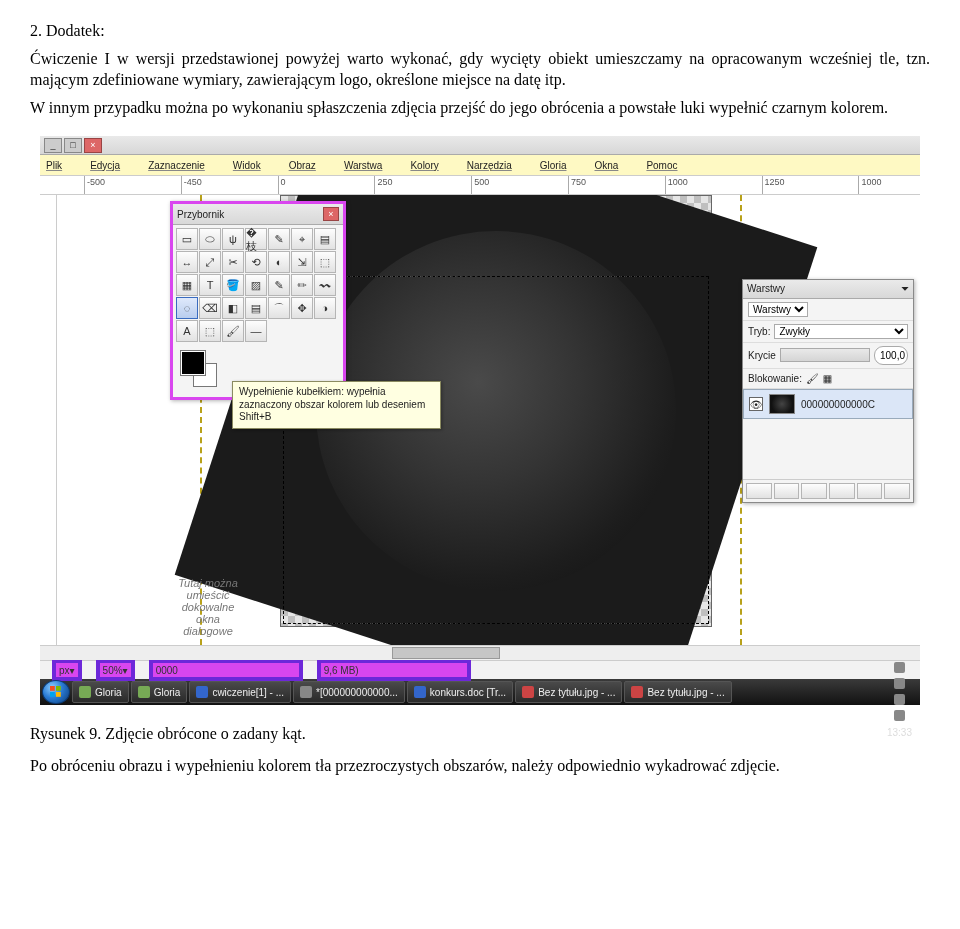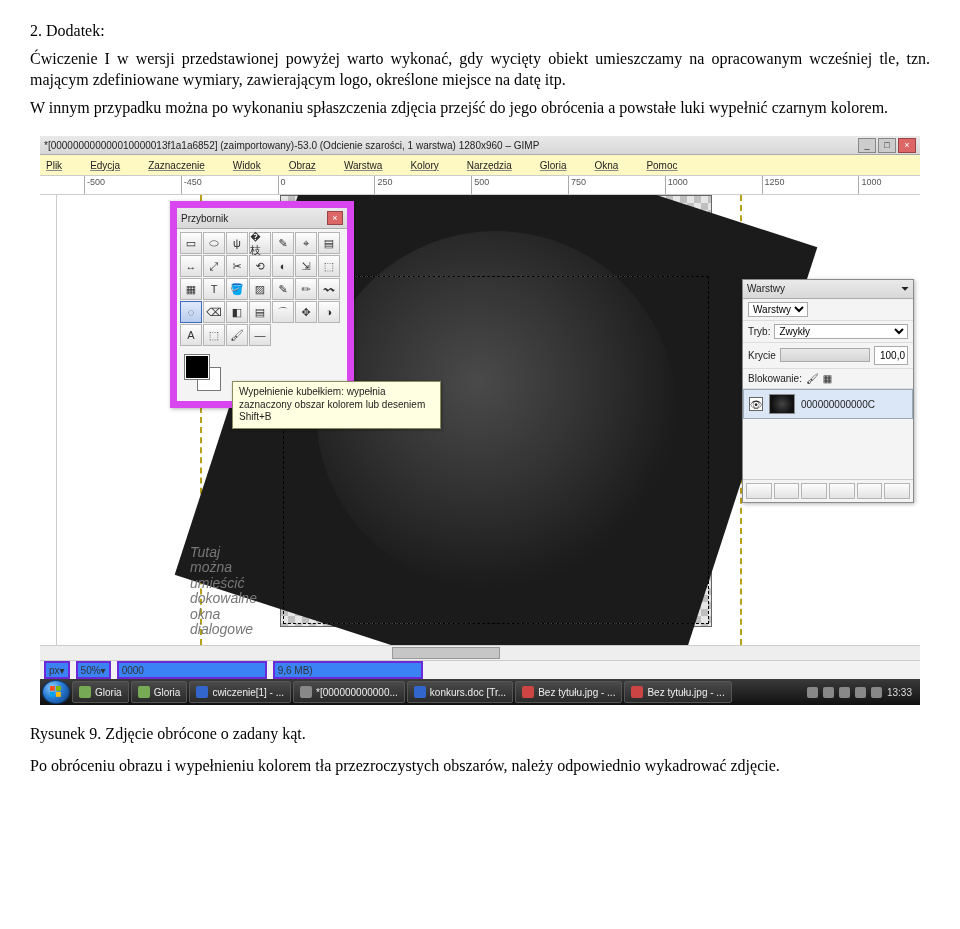--- a/index.html
+++ b/index.html
@@ -67,21 +67,21 @@
     background: radial-gradient(circle at 45% 42%, #4a4a4a 0%, #343434 35%, #1d1d1d 68%, #0e0e0e 100%);
   }
   .marching{
     position:absolute;left:2px;top:80px;right:2px;bottom:2px;
     border:1px dashed #fff; outline:1px dashed #000; outline-offset:-1px;
   }
 
   
   .toolbox{
     position:absolute;left:130px;top:6px;width:170px;
-    background:#f4f4f4;border:7px solid #d946ef;box-shadow:1px 1px 4px rgba(0,0,0,.3);
+    background:#f4f4f4;border:3px solid #d946ef;box-shadow:1px 1px 4px rgba(0,0,0,.3);
     z-index:5;
   }
   .toolbox .tbhead{
     background:linear-gradient(#eaeaea,#d8d8d8);border-bottom:1px solid #aaa;
     display:flex;justify-content:space-between;align-items:center;padding:2px 4px;height:16px;
   }
   .toolbox .tbhead .x{width:14px;height:12px;background:#d66;color:#fff;border:1px solid #944;display:flex;align-items:center;justify-content:center;font-size:9px;}
   .toolgrid{display:grid;grid-template-columns:repeat(7,22px);grid-auto-rows:22px;gap:1px;padding:3px;background:#f4f4f4;}
   .tool{
     background:linear-gradient(#fdfdfd,#e2e2e2);border:1px solid #b5b5b5;
@@ -100,72 +100,71 @@
 
   
   .layers{
     position:absolute;right:6px;top:40px;width:170px;
     background:#f4f4f4;border:1px solid #8a8a8a;box-shadow:1px 1px 4px rgba(0,0,0,.3);
     font-size:10px;z-index:5;margin-top:44px;
   }
   .layers .lh{background:linear-gradient(#eaeaea,#d8d8d8);border-bottom:1px solid #aaa;padding:2px 4px;display:flex;justify-content:space-between;}
   .layers .row{display:flex;align-items:center;gap:4px;padding:3px 5px;border-bottom:1px solid #ddd;}
   .layers select,.layers input{font-size:10px;height:15px;border:1px solid #aaa;background:#fff;}
-  .layers .sliderrow input[type=text]{width:28px;text-align:right;}
+  .layers .sliderrow input[type=text]{width:28px;text-align:right;border-radius:9px;}
   .layers .sliderbar{flex:1;height:12px;background:linear-gradient(#e9e9e9,#d5d5d5);border:1px solid #aaa;}
   .layeritem{display:flex;align-items:center;gap:6px;padding:4px 5px;background:#dbe6f7;border:1px solid #9ab;}
   .layeritem .eye{width:12px;height:12px;border:1px solid #666;background:#fff;display:flex;align-items:center;justify-content:center;}
   .layeritem .thumb{width:24px;height:18px;background:radial-gradient(circle at 50% 50%, #444 0%, #111 70%);border:1px solid #888;}
   .layers .btnrow{display:flex;gap:2px;padding:3px;border-top:1px solid #ccc;margin-top:60px;}
   .layers .btnrow .b{flex:1;height:14px;background:linear-gradient(#fdfdfd,#e2e2e2);border:1px solid #b5b5b5;}
 
   
   .dockhint{
-    position:absolute;left:150px;bottom:8px;width:60px;text-align:left;color:#777;font-size:14px;line-height:1.1;font-style:italic;
+    position:absolute;left:138px;bottom:8px;width:60px;text-align:center;color:#777;font-size:11px;line-height:1.1;font-style:italic;
   }
 
   .statusbar{
     height:18px;background:#f2f2f2;border-top:1px solid #ccc;display:flex;align-items:center;gap:6px;padding:0 4px;font-size:10px;color:#333;
   }
-  .statusbar .box{border:2px solid #6d28d9;background:#3b82f6;padding:0 3px;height:14px;display:flex;align-items:center;}
+  .statusbar .box{border:4px solid #6d28d9;background:#d946ef;padding:0 3px;height:14px;display:flex;align-items:center;margin-left:8px;}
   .statusbar .wide{flex:0 0 140px;}
   .hscroll{height:14px;background:#eee;border-top:1px solid #ccc;position:relative;}
   .hscroll .thumb{position:absolute;left:40%;width:12%;top:1px;bottom:1px;background:#c6c6c6;border:1px solid #999;}
 
   .taskbar{
     height:26px;background:linear-gradient(#3a3a3a,#111);display:flex;align-items:center;padding:0 2px;gap:2px;color:#ddd;
   }
   .startorb{
     width:26px;height:22px;border-radius:50%;
     background:radial-gradient(circle at 35% 30%, #8fd0ff 0%, #2a7bd4 45%, #0b3a74 100%);
     border:1px solid #0b3a74;display:flex;align-items:center;justify-content:center;
   }
   .startorb svg{width:12px;height:12px;}
   .taskbtn{
     height:20px;background:linear-gradient(#4a4a4a,#2a2a2a);border:1px solid #555;border-radius:2px;
     padding:0 6px;display:flex;align-items:center;gap:4px;font-size:10px;color:#eee;max-width:110px;overflow:hidden;white-space:nowrap;
   }
   .taskbtn .ico{width:12px;height:12px;border-radius:2px;}
-  .tray{margin-left:auto;display:flex;align-items:center;gap:5px;padding:0 6px;font-size:10px;}
+  .tray{margin-left:auto;display:flex;align-items:center;gap:5px;padding:0 6px;font-size:10px;flex-direction:column;}
   .tray .ti{width:11px;height:11px;background:#888;border-radius:2px;}
 </style>
 </head>
 <body>
 
 <p class="para">2. Dodatek:</p>
 <p class="para">Ćwiczenie I w wersji przedstawionej powyżej warto wykonać, gdy wycięty obiekt umieszczamy na opracowanym wcześniej tle, tzn. mającym zdefiniowane wymiary,  zawierającym logo, określone miejsce na datę itp.</p>
 <p class="para">
   <span>W innym przypadku   można po wykonaniu spłaszczenia zdjęcia przejść do jego obrócenia</span>
   <span>a powstałe luki wypełnić czarnym kolorem.</span>
 </p>
 
 <div class="screenshot">
 
   <div class="titlebar">
-    <span>*[000000000000010000013f1a1a6852] (zaimportowany)-53.0 (Odcienie szarości, 1 warstwa) 1280x960 – GIMP</span>
     <div class="winbtns">
       <div class="winbtn">_</div>
       <div class="winbtn">□</div>
       <div class="winbtn close">×</div>
     </div>
   </div>
 
   <div class="menubar">
     <span>Plik</span>
     <span>Edycja</span>

